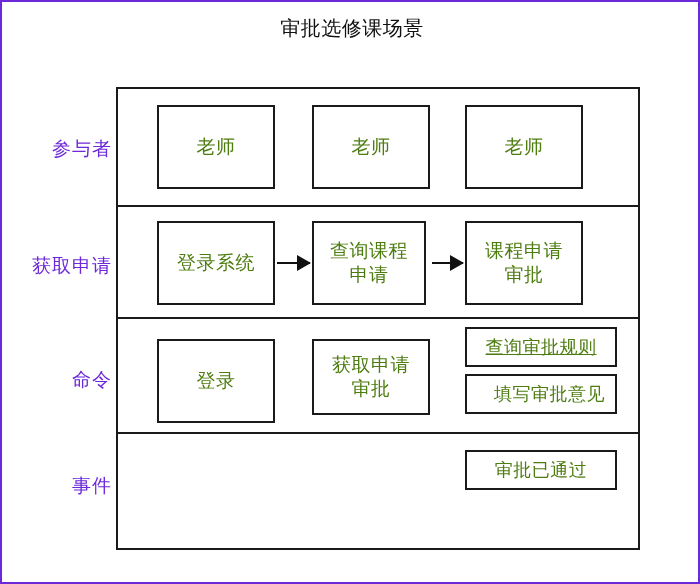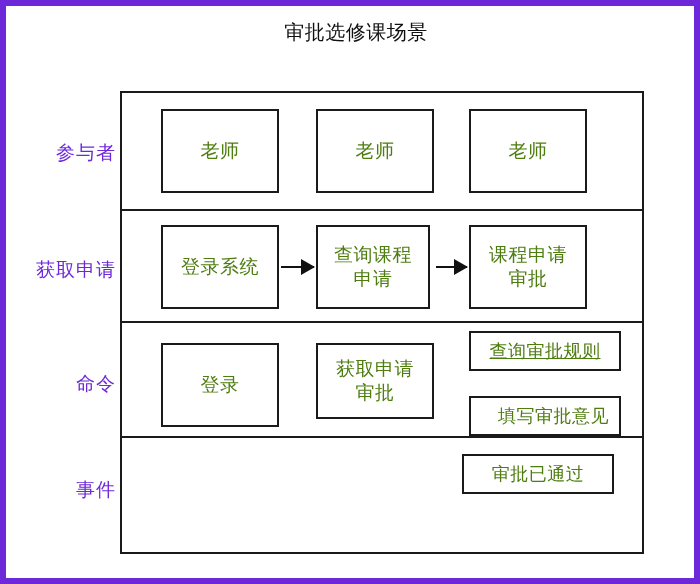--- a/index.html
+++ b/index.html
@@ -8,21 +8,21 @@
     background: #ffffff;
   }
   body {
     font-family: "Liberation Serif", "DejaVu Serif", serif;
   }
   #page {
     position: relative;
     width: 700px;
     height: 584px;
     background: #ffffff;
-    border: 6px solid #6d28d9;
+    border: 2px solid #6d28d9;
     box-sizing: border-box;
     overflow: hidden;
   }
   #diagram-title {
     position: absolute;
     left: 0;
     top: 14px;
     width: 700px;
     text-align: center;
     font-size: 20px;
@@ -126,21 +126,21 @@
       <div class="arrow" style="left:314px; top:55px; width:31px;"></div>
       <div class="node" style="left:347px; top:14px; width:118px; height:84px;">课程申请
 审批</div>
     </div>
 
     <div class="lane divided" style="top:230px; height:115px;">
       <div class="node" style="left:39px; top:20px; width:118px; height:84px;">登录</div>
       <div class="node" style="left:194px; top:20px; width:118px; height:76px;">获取申请
 审批</div>
       <div class="node small" style="left:347px; top:8px; width:152px; height:40px;text-decoration:underline;">查询审批规则</div>
-      <div class="node small" style="left:347px; top:73px; width:152px; height:40px;padding-left:17px;">填写审批意见</div>
+      <div class="node small" style="left:347px; top:55px; width:152px; height:40px;padding-left:17px;">填写审批意见</div>
     </div>
 
     <div class="lane" style="top:345px; height:114px;">
-      <div class="node small" style="left:340px; top:16px; width:152px; height:40px;">审批已通过</div>
+      <div class="node small" style="left:347px; top:16px; width:152px; height:40px;">审批已通过</div>
     </div>
 
   </div>
 </div>
 
 </body></html>

